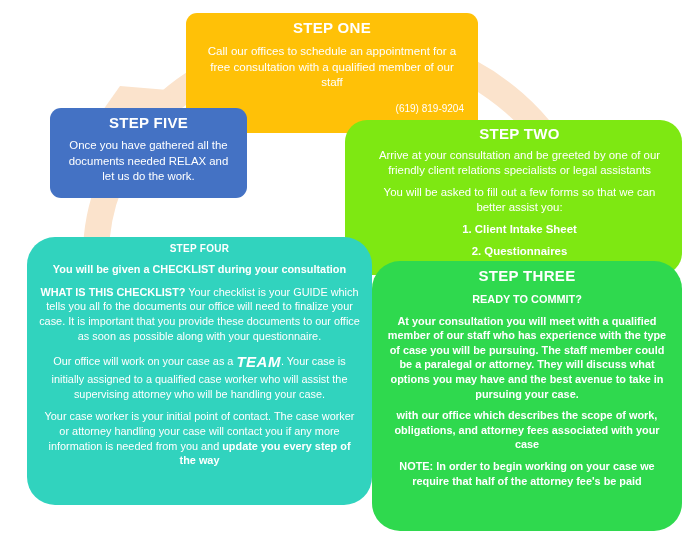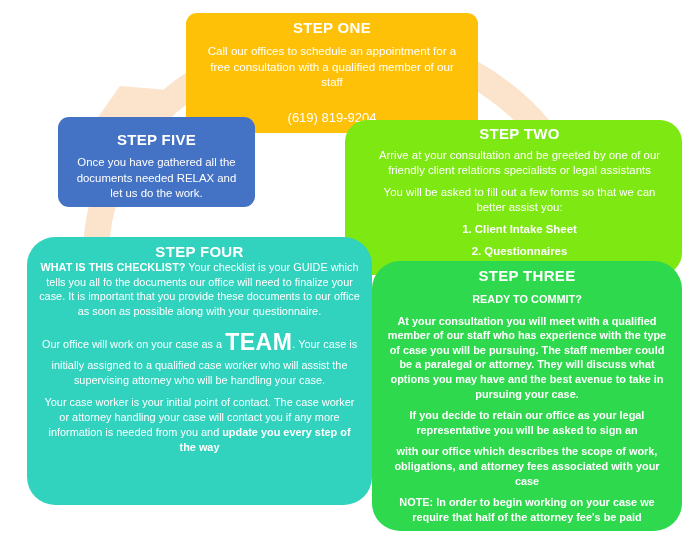--- a/index.html
+++ b/index.html
@@ -33,37 +33,38 @@
     font-weight: bold;
     letter-spacing: 0.3px;
     text-align: center;
   }
   .step-body p {
     margin: 0 0 6px 0;
   }
   .step-body p:last-child { margin-bottom: 0; }
   .b { font-weight: bold; }
   .big-team {
-    font-size: 23px;
+    font-size: 15px;
     font-weight: bold;
     letter-spacing: 0.5px;
     vertical-align: -2px;
+    font-style: italic;
   }
 
   
   #step-one {
     left: 186px; top: 13px;
     width: 292px; height: 120px;
     background: #FFC107;
     border-radius: 11px;
     padding-top: 6px;
   }
   #step-one .step-title { font-size: 15px; margin-bottom: 7px; }
   #step-one .step-body { font-size: 11.6px; line-height: 1.35; text-align: center; }
-  #step-one .phone { margin-top: 20px; font-size: 13px; }
+  #step-one .phone { margin-top: 13px; font-size: 10px; text-align: right; }
 
   
   #step-two {
     left: 345px; top: 120px;
     width: 337px; height: 155px;
     background: #7EE812;
     border-radius: 22px;
     padding: 5px 12px 0 24px;
   }
   #step-two .step-title { font-size: 15px; margin-bottom: 6px; }
@@ -83,32 +84,31 @@
   #step-three .step-body p { margin-bottom: 7px; }
 
   
   #step-four {
     left: 27px; top: 237px;
     width: 345px; height: 268px;
     background: #31D3BE;
     border-radius: 28px;
     padding: 6px 12px 0 12px;
   }
-  #step-four .step-title { font-size: 15px; }
+  #step-four .step-title { font-size: 10px; margin-bottom: 8px; }
   #step-four .step-body { font-size: 10.9px; line-height: 1.35; }
   #step-four .step-body p { margin-bottom: 8px; }
 
   
   #step-five {
-    left: 50px; top: 117px;
+    left: 50px; top: 108px;
     width: 197px; height: 90px;
     background: #4472C4;
     border-radius: 11px;
-    padding-top: 14px;
-    margin-left: 8px;
+    padding-top: 6px;
   }
   #step-five .step-title { font-size: 15px; margin-bottom: 7px; }
   #step-five .step-body { font-size: 11.4px; line-height: 1.36; }
 </style>
 </head>
 <body>
 
 <div id="canvas">
 
   <svg id="bg-arrow" viewBox="0 0 682 542" xmlns="http://www.w3.org/2000/svg" aria-hidden="true">
@@ -140,29 +140,29 @@
       <p class="b">2. Questionnaires</p>
       <p>Enjoy our complimentary candy or water while you wait</p>
     </div>
   </div>
 
   <div class="step-box" id="step-three">
     <div class="step-title">STEP THREE</div>
     <div class="step-body">
       <p class="b">READY TO COMMIT?</p>
       <p class="b">At your consultation you will meet with a qualified member of our staff who has  experience with the type of case you will be pursuing. The staff member could be a paralegal or attorney. They will discuss what options you may have and the best avenue to take in pursuing your case.</p>
-      <p class="b">If you decide to retain our office as your legal representative you will be asked to sign an</p>
       <p class="b">with our office which describes the scope of work, obligations, and attorney fees  associated with your case</p>
       <p class="b">NOTE: In order to begin working on your case we require that half of the attorney fee's be paid</p>
     </div>
   </div>
 
   <div class="step-box" id="step-four">
     <div class="step-title">STEP FOUR</div>
     <div class="step-body">
+      <p class="b">You will be given a CHECKLIST during your consultation</p>
       <p><span class="b">WHAT IS THIS CHECKLIST?</span><span> Your checklist is your GUIDE which tells you all fo the documents our office will need to finalize your case. It is important that you provide these documents to our office as soon as possible along with your questionnaire.</span></p>
       <p><span>Our office will work on your case as a </span><span class="big-team">TEAM</span><span>. Your case is initially assigned to a qualified case worker who will assist the supervising attorney who will be handling your case.</span></p>
       <p><span>Your case worker is your initial point of contact.  The case worker or attorney handling your case will contact you if any more information is needed from you and </span><span class="b">update you every step of the way</span></p>
     </div>
   </div>
 
   <div class="step-box" id="step-five">
     <div class="step-title">STEP FIVE</div>
     <div class="step-body">
       <p>Once you have gathered all the documents needed RELAX and let us do the work.</p>

